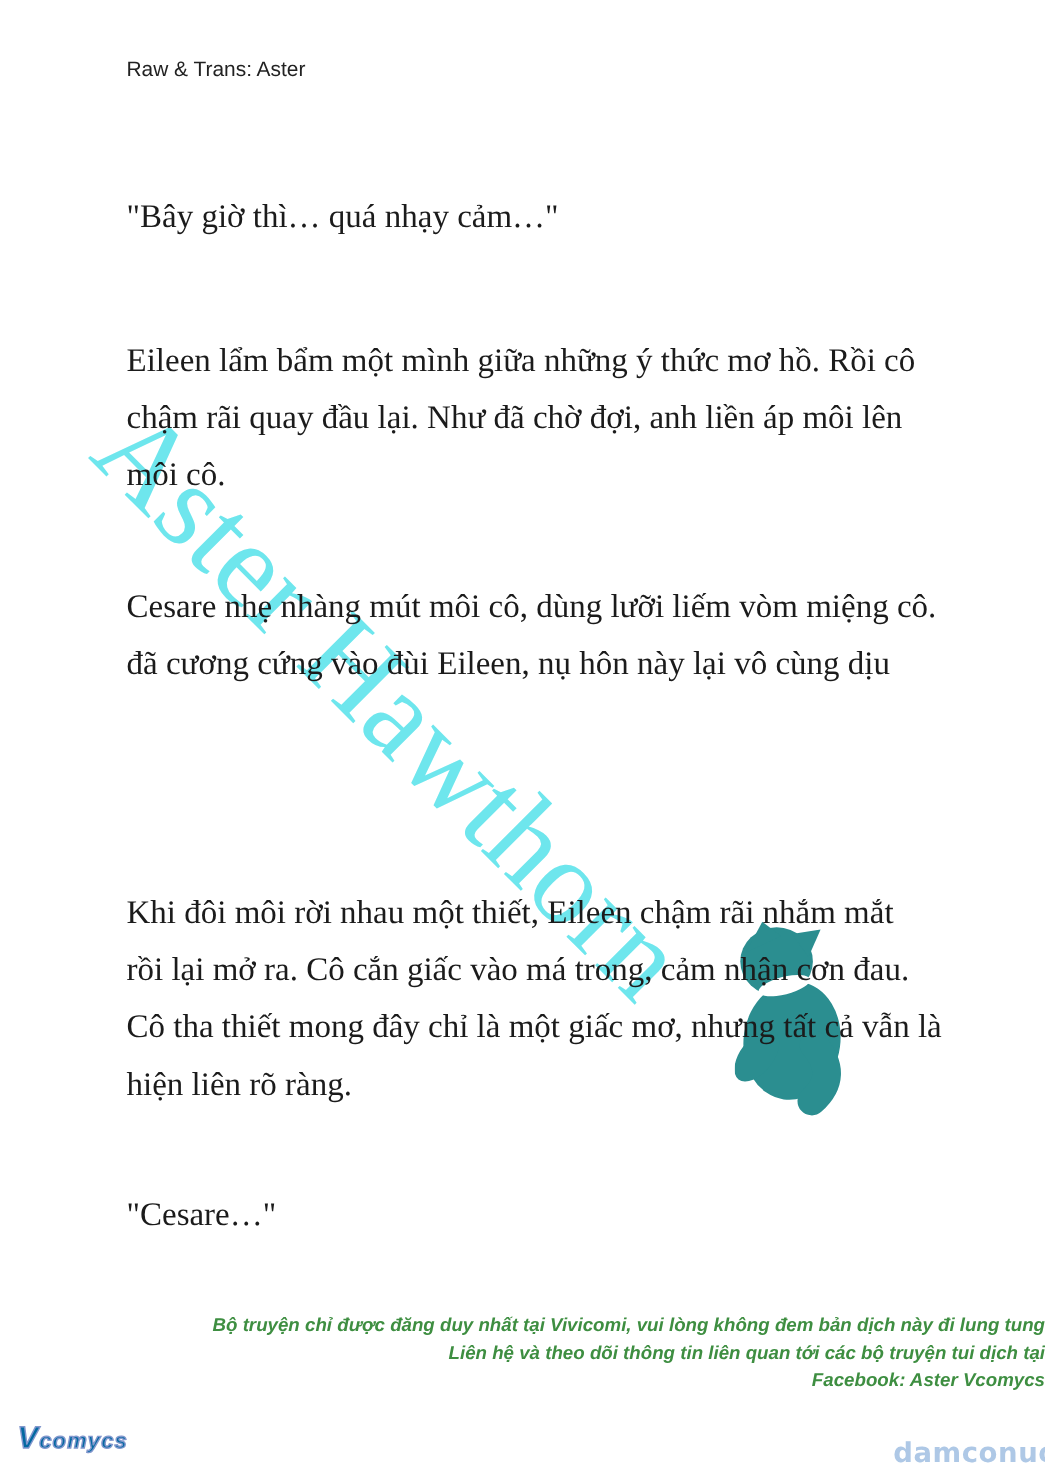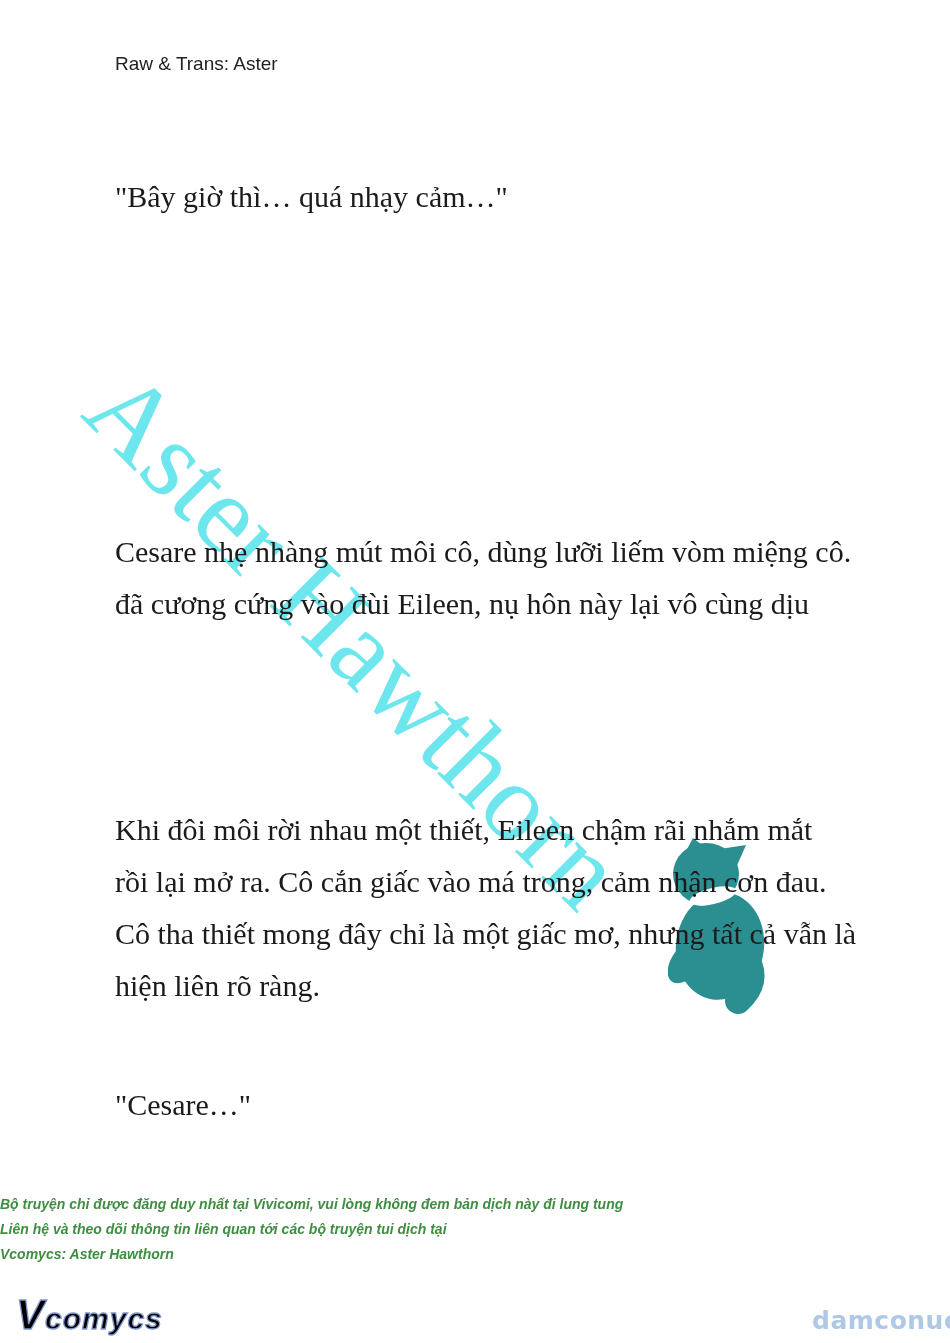--- a/index.html
+++ b/index.html
@@ -36,32 +36,32 @@
     white-space:nowrap;opacity:0.85;
     z-index:1;pointer-events:none;
   }
   .cat{
     position:absolute;left:668px;top:838px;
     width:100px;height:180px;
     z-index:2;
   }
   .footer{
     position:absolute;left:0;top:1192px;width:950px;
-    text-align:left;
+    text-align:right;
     font-family:"Liberation Sans","DejaVu Sans",sans-serif;
     font-style:italic;font-weight:bold;
-    font-size:14px;line-height:25px;
+    font-size:17px;line-height:25px;
     z-index:3;
   }
   .vcomycs{
     position:absolute;left:16px;top:1291px;
     font-family:"Liberation Sans","DejaVu Sans",sans-serif;
     font-style:italic;font-weight:bold;
-    font-size:30px;letter-spacing:1px;
-    color:#000000;
+    font-size:20px;letter-spacing:1px;
+    color:#0369a1;
     -webkit-text-stroke:1.3px #8297cd;
     z-index:3;white-space:nowrap;
   }
   .vcomycs::first-letter{font-size:1.4em;}
   .damconuong{
     position:absolute;left:812px;top:1306px;
     font-family:"DejaVu Sans","Liberation Sans",sans-serif;
     font-weight:bold;font-size:25px;letter-spacing:0.5px;
     text-shadow:0 0 2px #ffffff,0 0 4px #ffffff,0 0 6px #ffffff;
     z-index:3;white-space:nowrap;
@@ -83,40 +83,45 @@
     <ellipse cx="38" cy="36" rx="33" ry="31" fill="currentColor"></ellipse>
     <path d="M 10 28 L 25 0 L 42 13 Z" fill="currentColor"></path>
     <path d="M 52 11 L 78 7 L 67 32 Z" fill="currentColor"></path>
     <ellipse cx="45" cy="58" rx="24" ry="8" fill="#ffffff" transform="rotate(-14 45 58)"></ellipse>
   </svg>
 
   <div class="textblock quote1">
     <div class="line">"Bây giờ thì… quá nhạy cảm…"</div>
   </div>
 
+  <div class="textblock para1">
+    <div class="line">Eileen lẩm bẩm một mình giữa những ý thức mơ hồ. Rồi cô</div>
+    <div class="line">chậm rãi quay đầu lại. Như đã chờ đợi, anh liền áp môi lên</div>
+    <div class="line">môi cô.</div>
+  </div>
 
   <div class="textblock para2">
     <div class="line">Cesare nhẹ nhàng mút môi cô, dùng lưỡi liếm vòm miệng cô.</div>
     <div class="line">đã cương cứng vào đùi Eileen, nụ hôn này lại vô cùng dịu</div>
   </div>
 
   <div class="textblock para3">
     <div class="line">Khi đôi môi rời nhau một thiết, Eileen chậm rãi nhắm mắt</div>
     <div class="line">rồi lại mở ra. Cô cắn giấc vào má trong, cảm nhận cơn đau.</div>
     <div class="line">Cô tha thiết mong đây chỉ là một giấc mơ, nhưng tất cả vẫn là</div>
     <div class="line">hiện liên rõ ràng.</div>
   </div>
 
   <div class="textblock quote2">
     <div class="line">"Cesare…"</div>
   </div>
 
   <div class="footer" style="color: rgb(62, 142, 65);">
     <div>Bộ truyện chỉ được đăng duy nhất tại Vivicomi, vui lòng không đem bản dịch này đi lung tung</div>
     <div>Liên hệ và theo dõi thông tin liên quan tới các bộ truyện tui dịch tại</div>
-    <div>Vcomycs: Aster Hawthorn</div>
+    <div>Facebook: Aster Vcomycs</div>
   </div>
 
   <div class="vcomycs">Vcomycs</div>
 
   <div class="damconuong" style="color: rgb(174, 200, 230);">damconuong</div>
 
 </div>
 
 </body></html>

